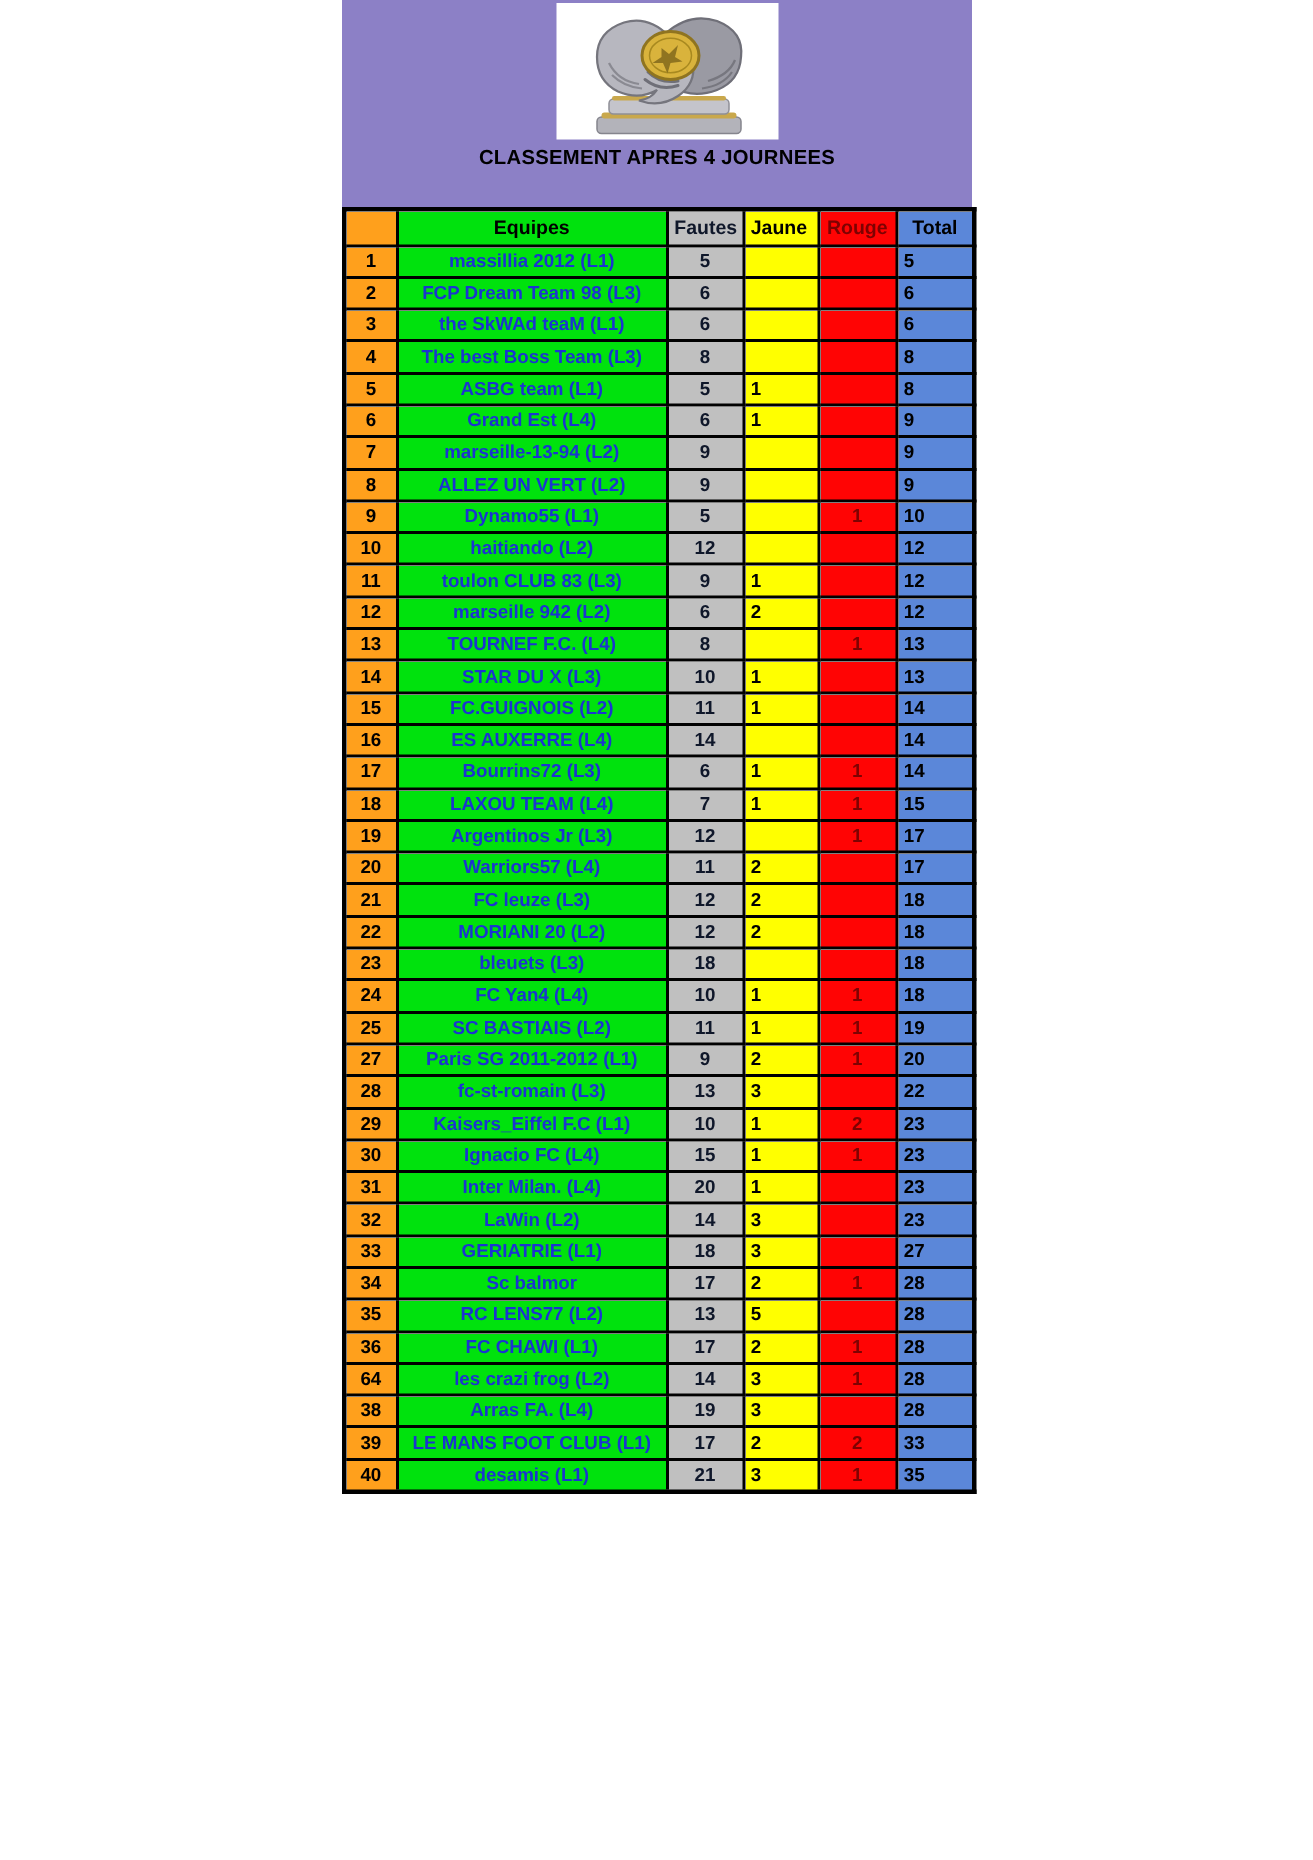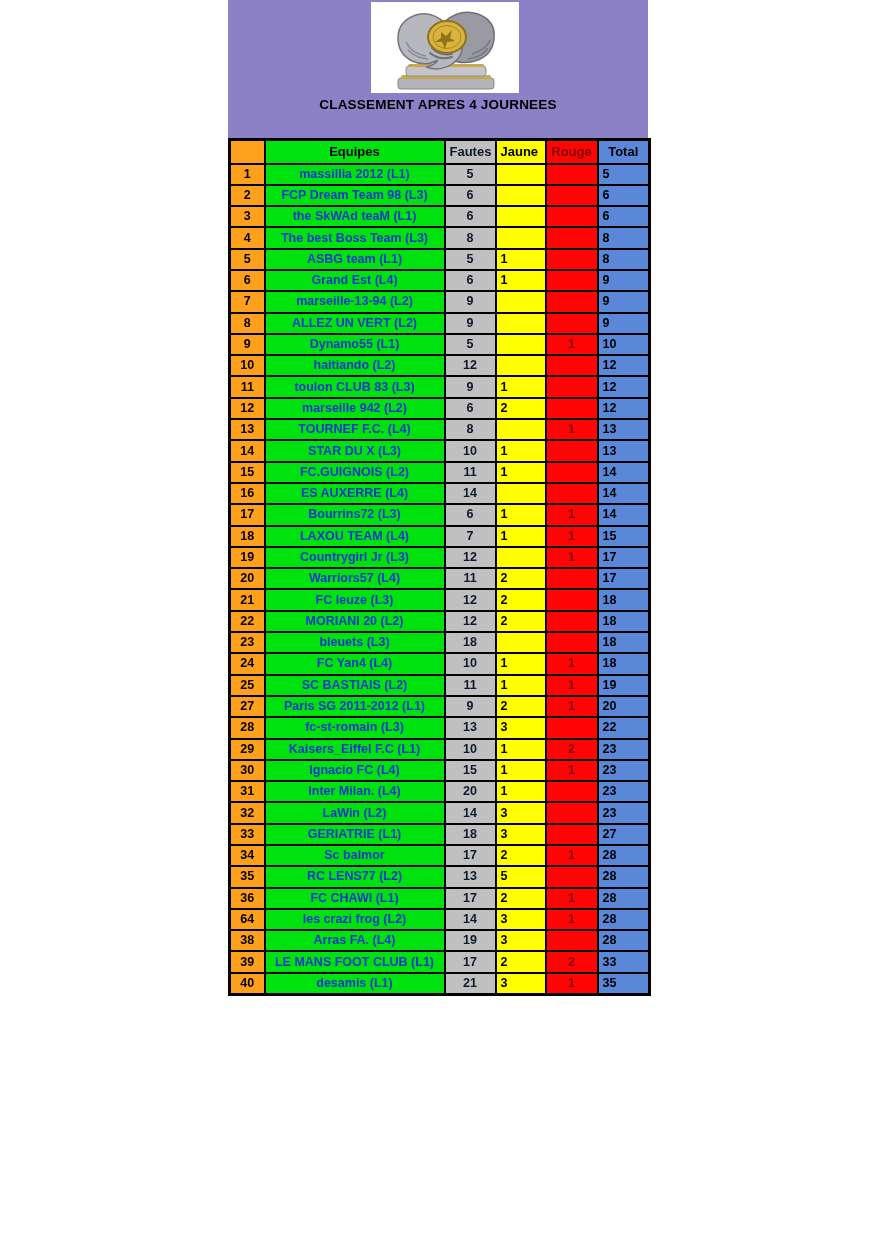--- a/index.html
+++ b/index.html
@@ -235,21 +235,21 @@
         <tr>
     <td class="c-rank">18</td>
     <td class="c-team">LAXOU TEAM (L4)</td>
     <td class="c-fautes">7</td>
     <td class="c-jaune">1</td>
     <td class="c-rouge">1</td>
     <td class="c-total">15</td>
   </tr>
         <tr>
     <td class="c-rank">19</td>
-    <td class="c-team">Countrygirl Jr (L3)</td>
+    <td class="c-team">Argentinos Jr (L3)</td>
     <td class="c-fautes">12</td>
     <td class="c-jaune"></td>
     <td class="c-rouge">1</td>
     <td class="c-total">17</td>
   </tr>
         <tr>
     <td class="c-rank">20</td>
     <td class="c-team">Warriors57 (L4)</td>
     <td class="c-fautes">11</td>
     <td class="c-jaune">2</td>

